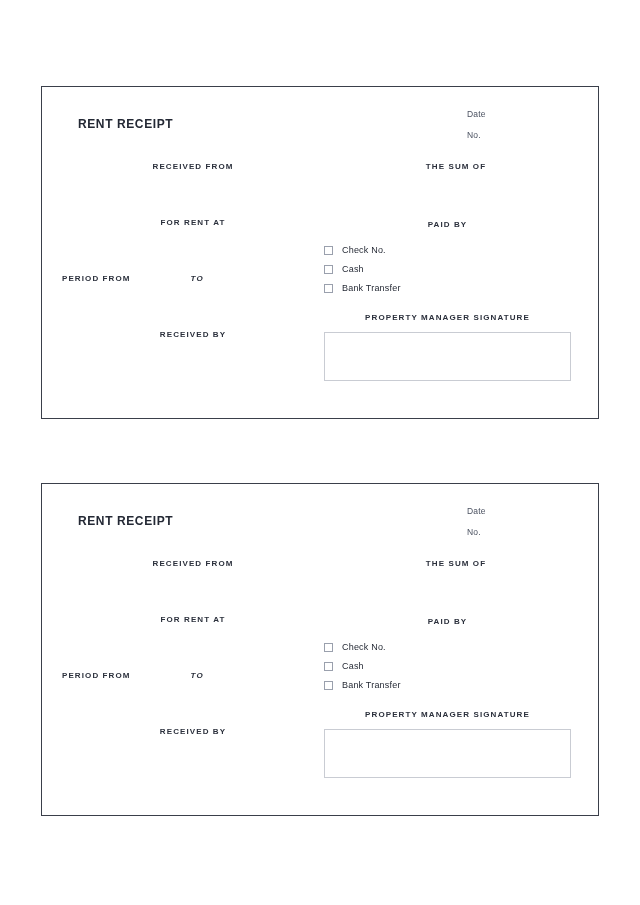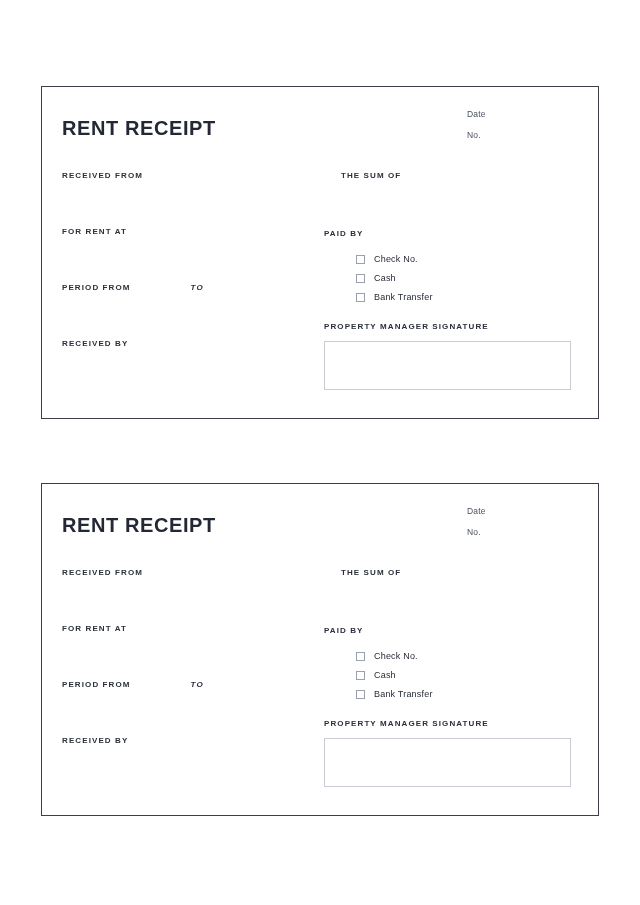--- a/index.html
+++ b/index.html
@@ -28,44 +28,45 @@
     width: 558px;
     height: 333px;
     padding: 22px 27px 0 20px;
     position: relative;
     background: #ffffff;
   }
   .receipt.second {
     margin-top: 64px;
   }
   .title {
-    font-size: 20px;
+    font-size: 12px;
     font-weight: bold;
     letter-spacing: 0.6px;
     color: #232834;
-    margin: 8px 0 0 0;
+    margin: 8px 0 0 16px;
     padding-left: 0;
   }
   .meta {
     position: absolute;
     right: 27px;
     top: 22px;
     width: 120px;
     font-size: 8.5px;
     color: #4a5160;
     letter-spacing: 0.2px;
   }
   .meta .meta-row {
     margin-bottom: 11px;
     line-height: 10px;
     padding-left: 16px;
   }
   .columns {
     display: flex;
     margin-top: 31px;
+    text-align: center;
   }
   .col-left {
     width: 270px;
     box-sizing: border-box;
   }
   .col-right {
     width: 250px;
     box-sizing: border-box;
   }
   .field-label {
@@ -85,21 +86,20 @@
     margin-left: 60px;
     font-style: italic;
   }
   .checks {
     margin-top: 16px;
   }
   .check-item {
     display: flex;
     align-items: center;
     margin-bottom: 9px;
-    margin-left: 32px;
   }
   .checkbox {
     width: 9px;
     height: 9px;
     border: 1px solid #9aa0ad;
     box-sizing: border-box;
     margin-right: 9px;
     background: #fff;
   }
   .check-label {

